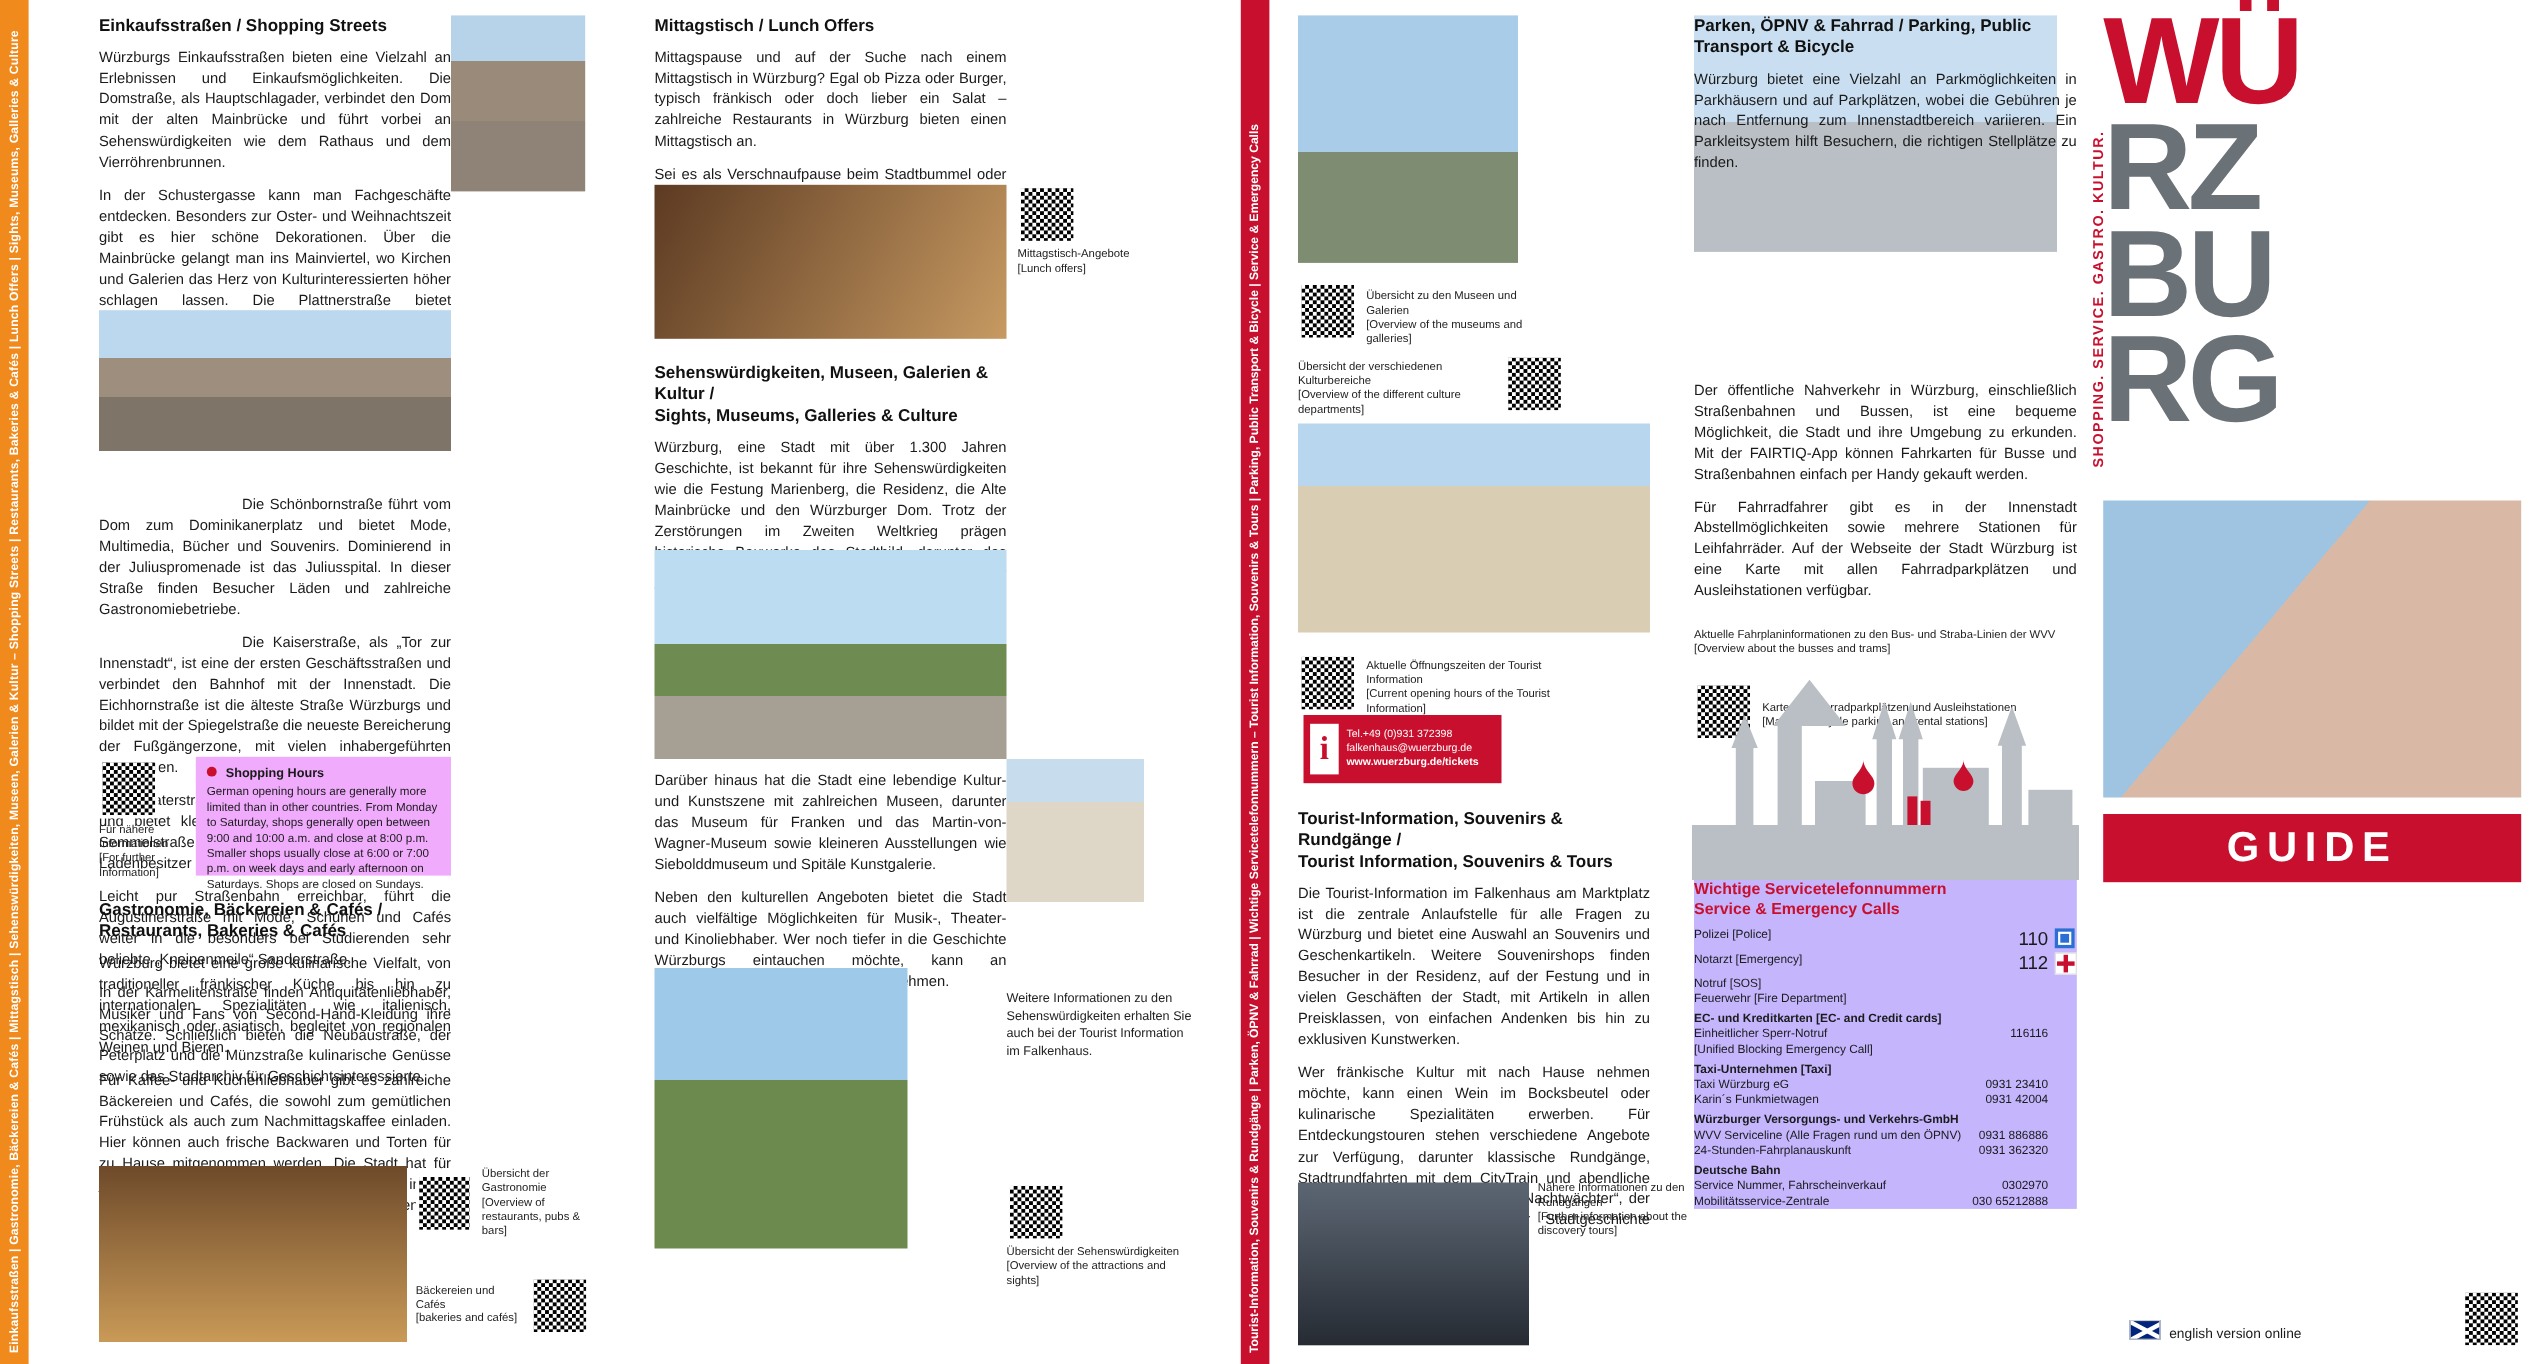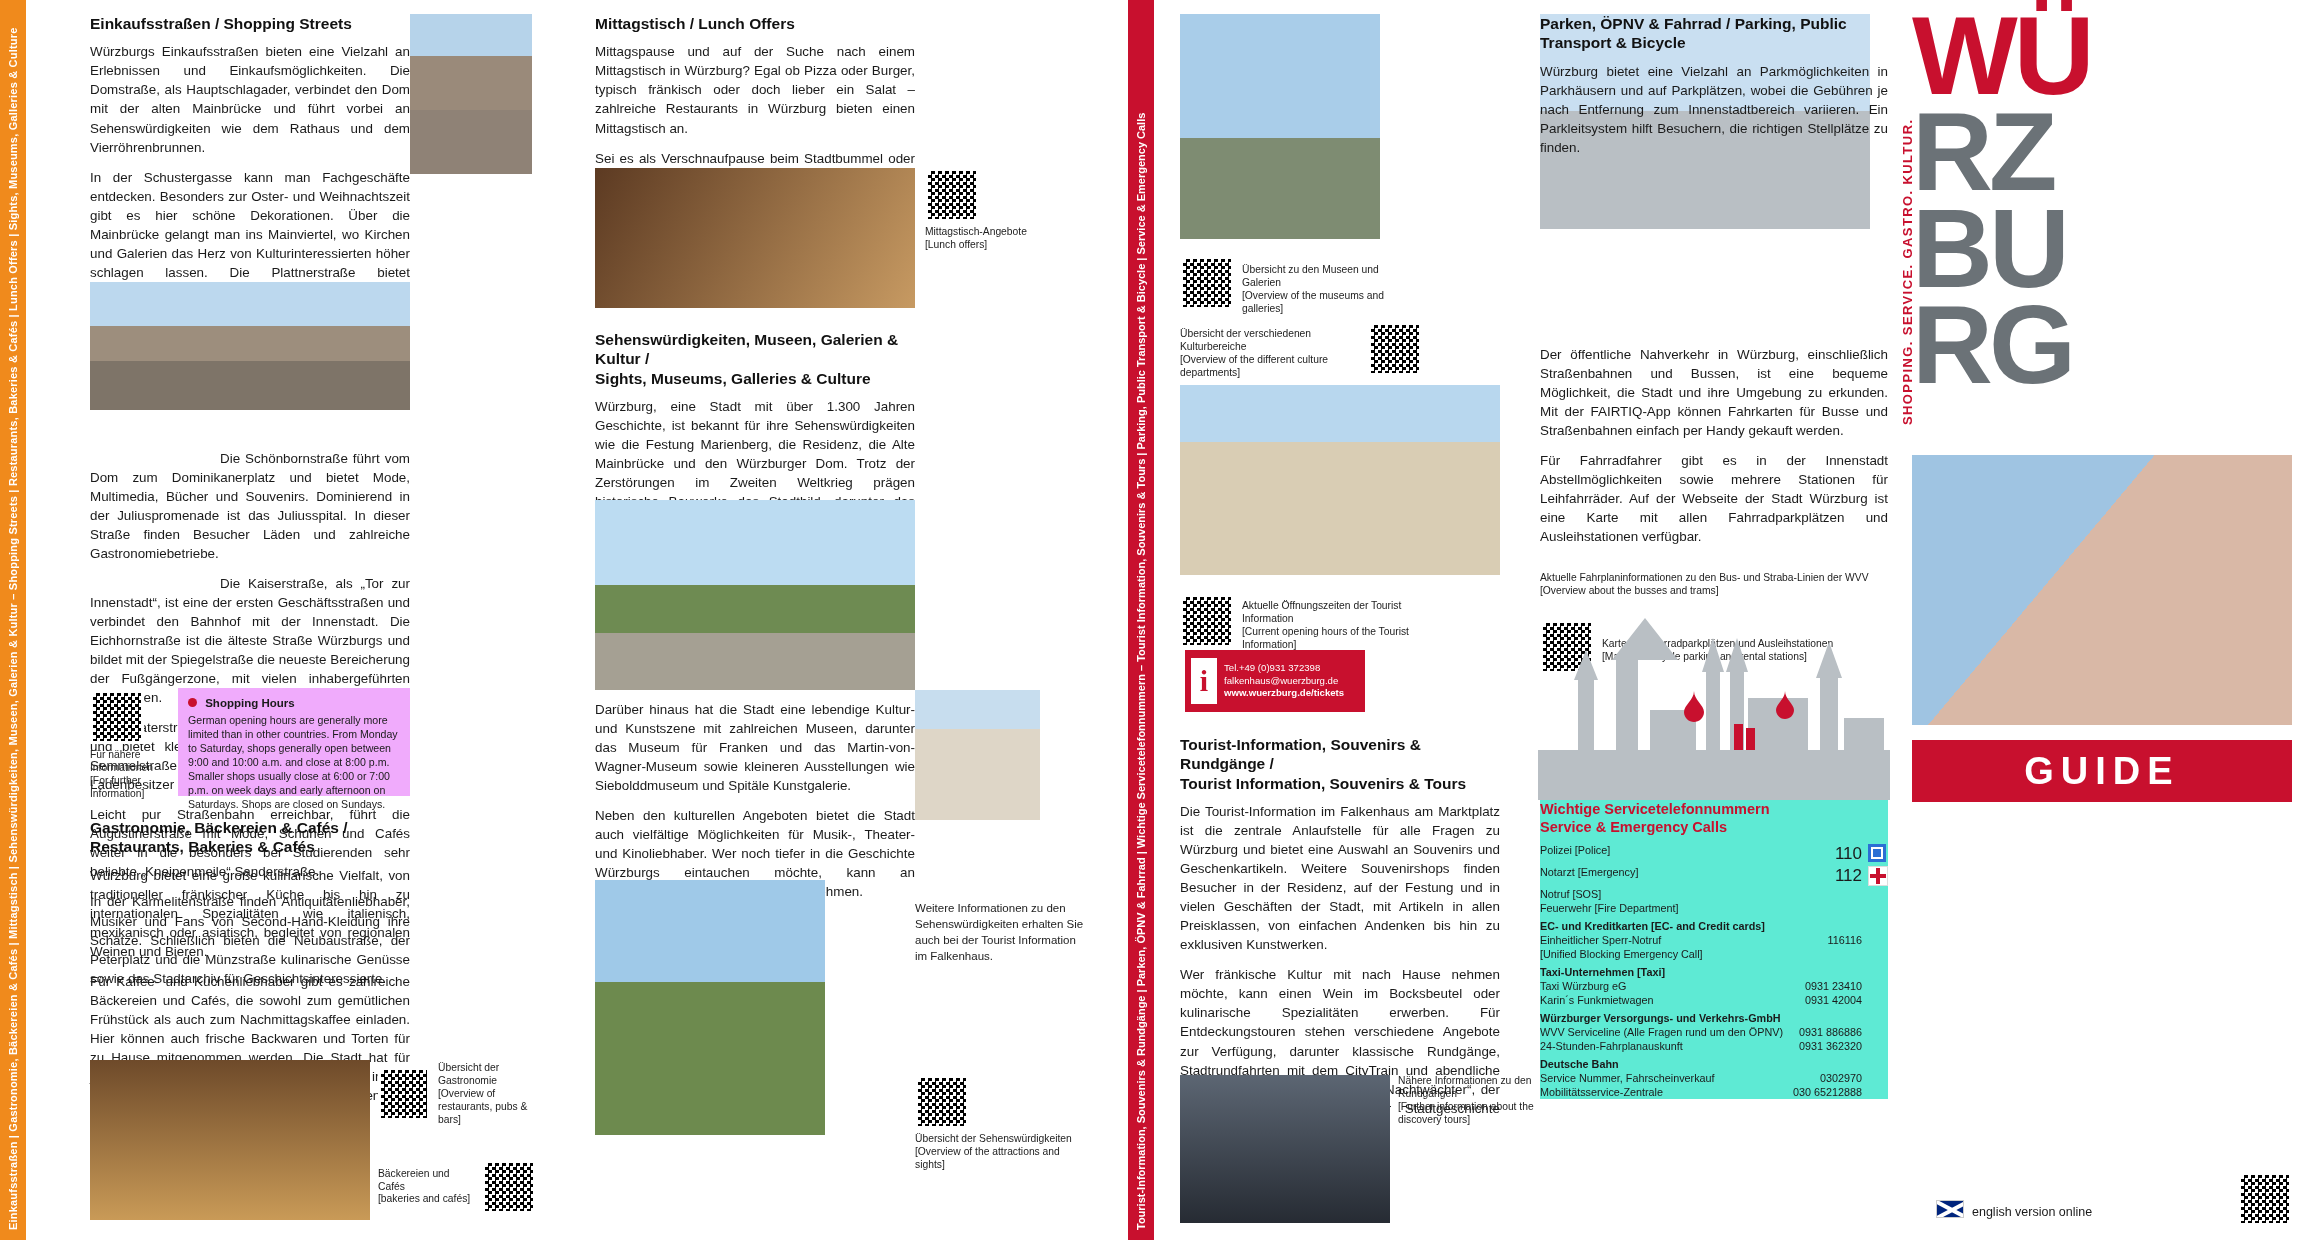--- a/index.html
+++ b/index.html
@@ -52,21 +52,21 @@
   .photo-cover{position:absolute;left:1912px;top:455px;width:380px;height:270px;background:linear-gradient(160deg,#9ec4e4,#cfe1ef);overflow:hidden;}
   .guide{position:absolute;left:1912px;top:740px;width:380px;height:62px;background:#c8102e;color:#fff;
      display:flex;align-items:center;justify-content:center;font-size:38px;font-weight:bold;letter-spacing:7px;}
   .eng{position:absolute;left:1972px;top:1205px;font-size:12.5px;}
   .ukflag{position:absolute;left:1936px;top:1200px;width:28px;height:18px;background:#00247d;overflow:hidden;border:1px solid #ccc;box-sizing:border-box;}
   .ukflag:before{content:"";position:absolute;left:-6px;top:7px;width:42px;height:4px;background:#fff;transform:rotate(28deg);}
   .ukflag:after{content:"";position:absolute;left:-6px;top:7px;width:42px;height:4px;background:#fff;transform:rotate(-28deg);}
   .qr-cover{position:absolute;left:2238px;top:1172px;}
 
   
-  .emerg{position:absolute;left:1540px;top:800px;width:348px;background:#5eead4;}
+  .emerg{position:absolute;left:1540px;top:800px;width:348px;background:#c4b5fd;}
   .emerg .hd{color:#c8102e;font-weight:bold;font-size:14.5px;line-height:1.25;margin-bottom:7px;}
   .emerg table{width:100%;border-collapse:collapse;font-size:10.8px;}
   .emerg td{padding:1px 0;vertical-align:top;}
   .emerg td.num{text-align:right;white-space:nowrap;font-weight:normal;}
   .emerg .big{font-size:17px;font-weight:bold;}
   .emerg .grp{font-weight:bold;padding-top:5px;}
   .sym{display:inline-block;width:18px;height:18px;margin-left:6px;vertical-align:middle;}
   .sym.police{background:#2b6fd4;position:relative;}
   .sym.police:after{content:"";position:absolute;left:3px;top:3px;right:3px;bottom:3px;border:2px solid #fff;}
   .sym.cross{background:#fff;position:relative;border:1px solid #ddd;}

